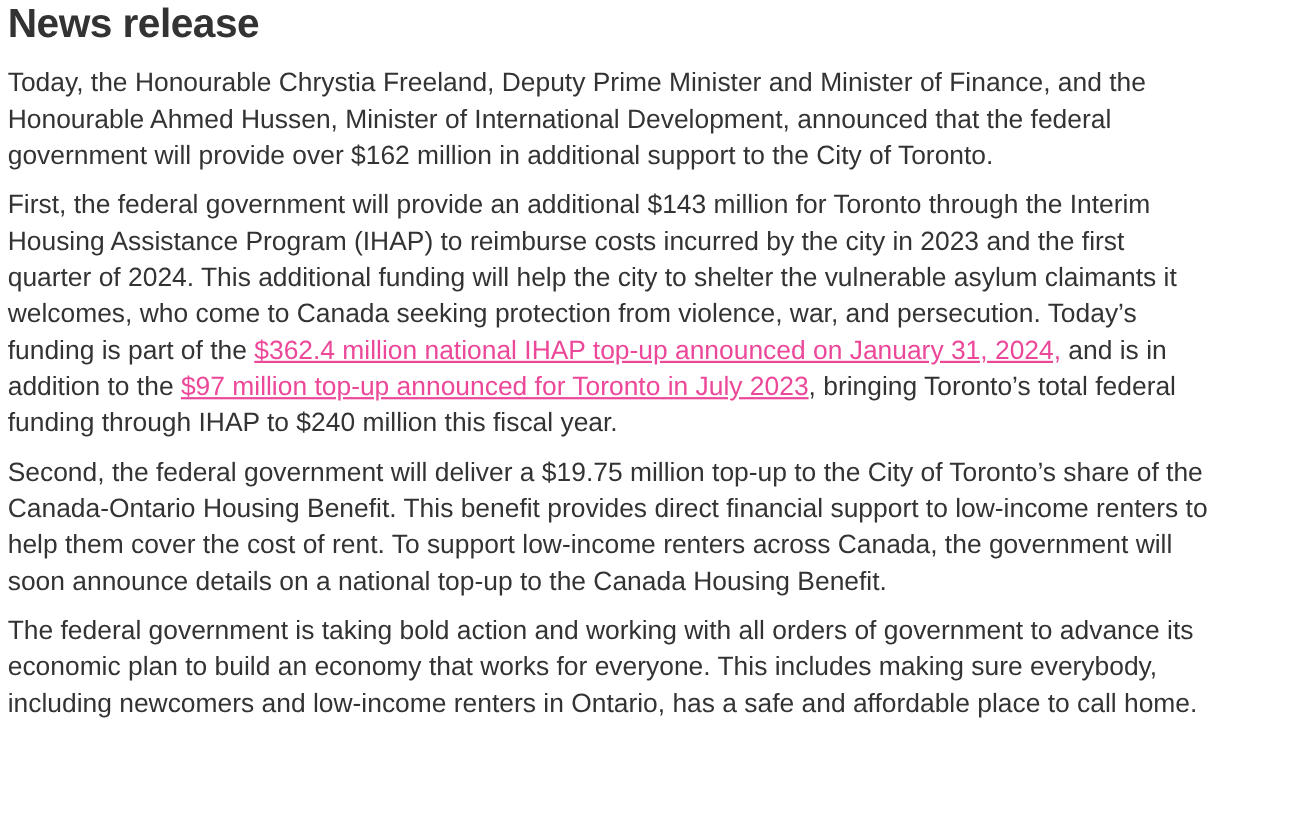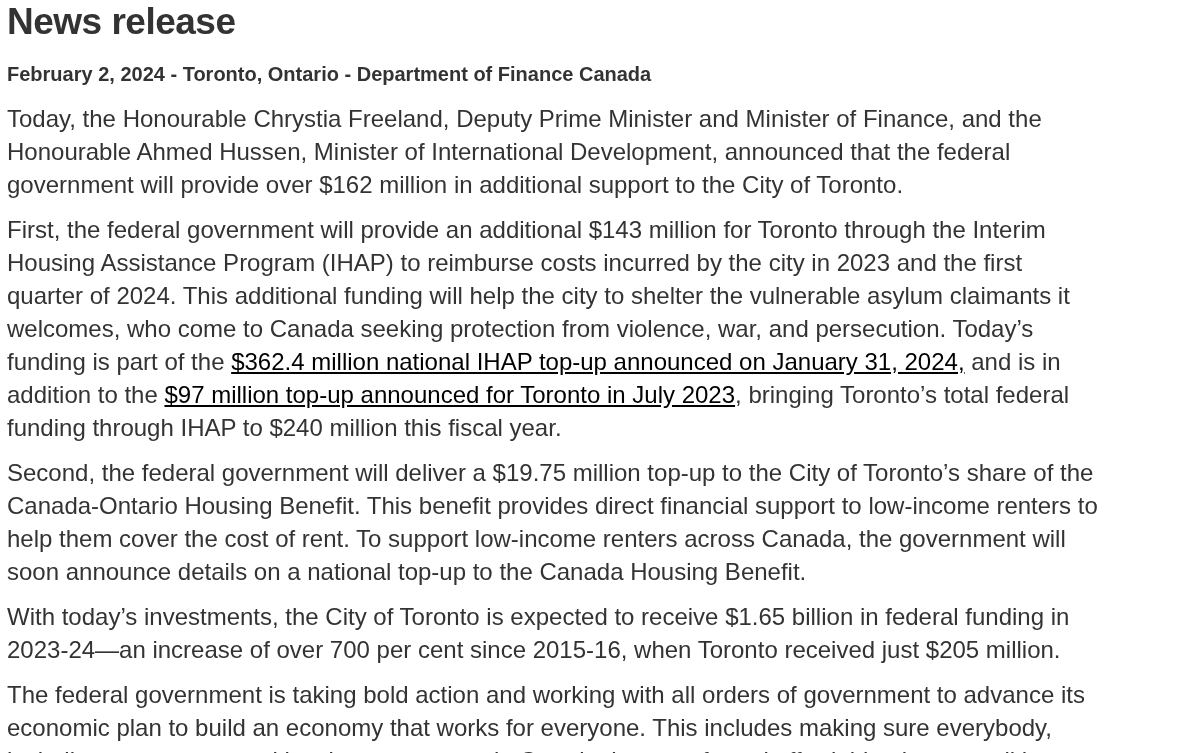--- a/index.html
+++ b/index.html
@@ -32,36 +32,34 @@
     color: #333333;
   }
   p.body-para {
     margin: 0 0 12px 0;
     font-size: 24px;
     line-height: 33px;
     font-weight: 400;
     color: #333333;
   }
   a.body-link {
-    color: #000000;
+    color: #ec4899;
     cursor: pointer;
   }
 </style>
 </head>
 <body>
 
 <main class="page">
 
   <h2 class="page-title">News release</h2>
 
-  <p class="dateline">February 2, 2024 - Toronto, Ontario - Department of Finance Canada</p>
 
   <p class="body-para">Today, the Honourable Chrystia Freeland, Deputy Prime Minister and Minister of Finance, and the Honourable Ahmed Hussen, Minister of International Development, announced that the federal government will provide over $162 million in additional support to the City of Toronto.</p>
 
   <p class="body-para"><span>First, the federal government will provide an additional $143 million for Toronto through the Interim Housing Assistance Program (IHAP) to reimburse costs incurred by the city in 2023 and the first quarter of 2024. This additional funding will help the city to shelter the vulnerable asylum claimants it welcomes, who come to Canada seeking protection from violence, war, and persecution. Today’s funding is part of the </span><a href="#" class="body-link">$362.4 million national IHAP top-up announced on January 31, 2024,</a><span> and is in addition to the </span><a href="#" class="body-link">$97 million top-up announced for Toronto in July 2023</a><span>, bringing Toronto’s total federal funding through IHAP to $240 million this fiscal year.</span></p>
 
   <p class="body-para">Second, the federal government will deliver a $19.75 million top-up to the City of Toronto’s share of the Canada-Ontario Housing Benefit. This benefit provides direct financial support to low-income renters to help them cover the cost of rent. To support low-income renters across Canada, the government will soon announce details on a national top-up to the Canada Housing Benefit.</p>
 
-  <p class="body-para">With today’s investments, the City of Toronto is expected to receive $1.65 billion in federal funding in 2023-24—an increase of over 700 per cent since 2015-16, when Toronto received just $205 million.</p>
 
   <p class="body-para">The federal government is taking bold action and working with all orders of government to advance its economic plan to build an economy that works for everyone. This includes making sure everybody, including newcomers and low-income renters in Ontario, has a safe and affordable place to call home.</p>
 
 </main>
 
 </body></html>

